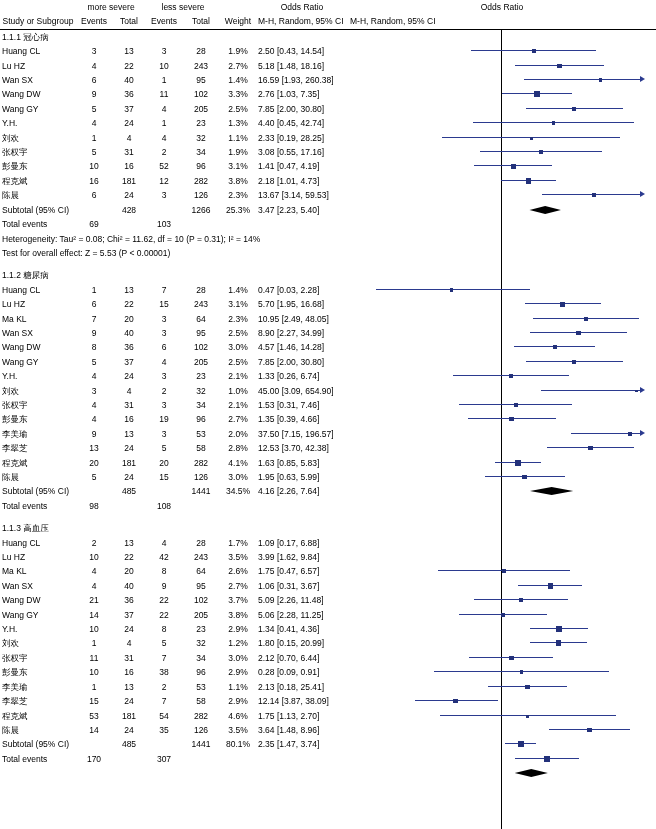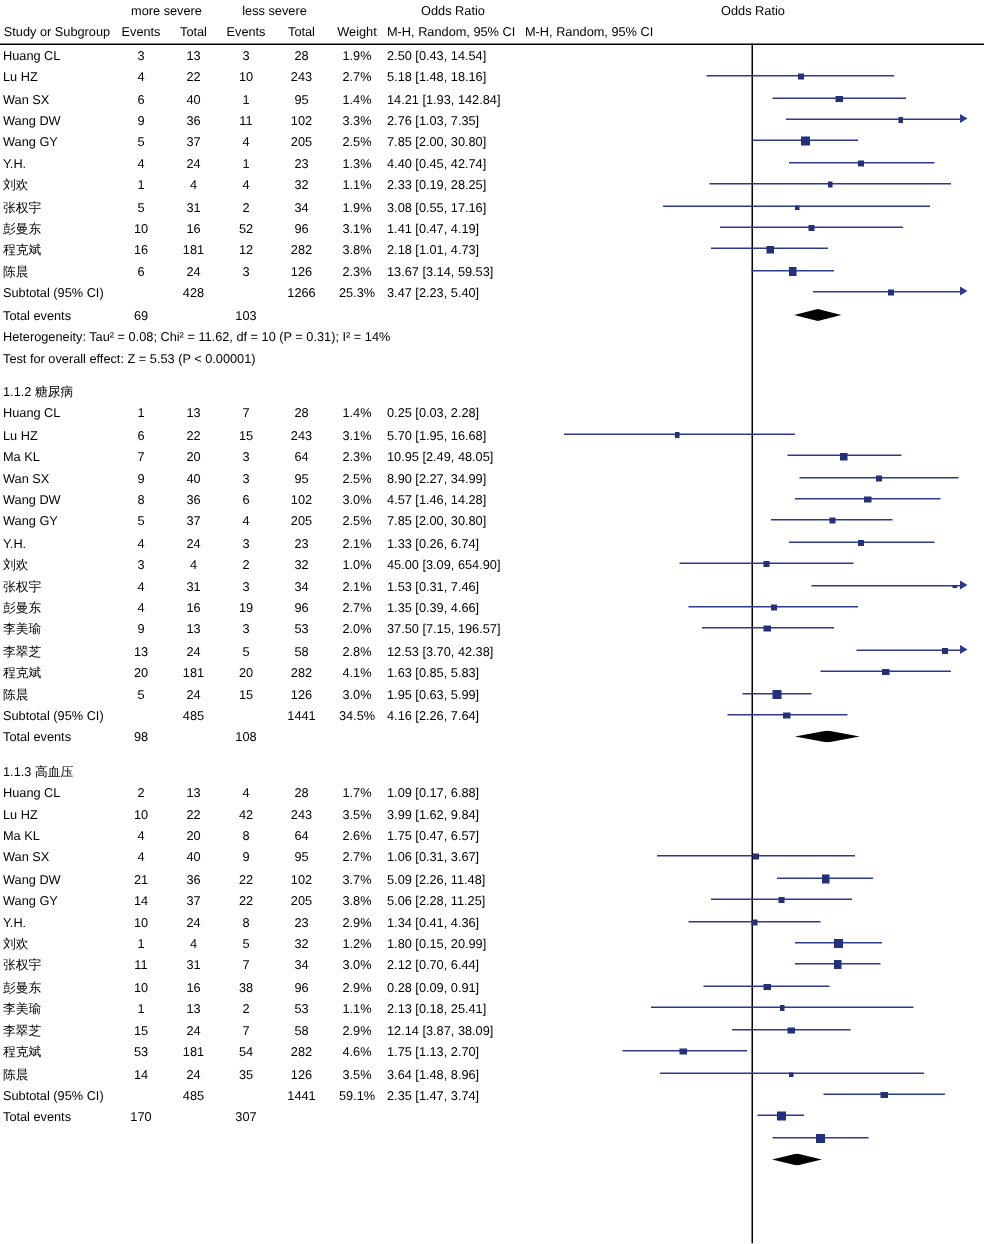--- a/index.html
+++ b/index.html
@@ -130,20 +130,24 @@
             <td class="hdr-study">Study or Subgroup</td>
             <td class="num">Events</td>
             <td class="num">Total</td>
             <td class="num">Events</td>
             <td class="num">Total</td>
             <td class="num">Weight</td>
             <td class="hdr-sub">M-H, Random, 95% CI</td>
             <td class="hdr-sub">M-H, Random, 95% CI</td>
           </tr>
           <tr>
+            <td class="study bold" colspan="7">1.1.1 冠心病</td>
+            <td class="plotcell"></td>
+          </tr>
+          <tr>
             <td class="study">Huang CL</td>
             <td class="num">3</td>
             <td class="num">13</td>
             <td class="num">3</td>
             <td class="num">28</td>
             <td class="num">1.9%</td>
             <td class="orval">2.50 [0.43, 14.54]</td>
             <td class="plotcell"></td>
           </tr>
           <tr>
@@ -156,21 +160,21 @@
             <td class="orval">5.18 [1.48, 18.16]</td>
             <td class="plotcell"></td>
           </tr>
           <tr>
             <td class="study">Wan SX</td>
             <td class="num">6</td>
             <td class="num">40</td>
             <td class="num">1</td>
             <td class="num">95</td>
             <td class="num">1.4%</td>
-            <td class="orval">14.21 [1.93, 142.84]</td>
+            <td class="orval">16.59 [1.93, 260.38]</td>
             <td class="plotcell"></td>
           </tr>
           <tr>
             <td class="study">Wang DW</td>
             <td class="num">9</td>
             <td class="num">36</td>
             <td class="num">11</td>
             <td class="num">102</td>
             <td class="num">3.3%</td>
             <td class="orval">2.76 [1.03, 7.35]</td>
@@ -281,21 +285,21 @@
             <td class="study bold" colspan="7">1.1.2 糖尿病</td>
             <td class="plotcell"></td>
           </tr>
           <tr>
             <td class="study">Huang CL</td>
             <td class="num">1</td>
             <td class="num">13</td>
             <td class="num">7</td>
             <td class="num">28</td>
             <td class="num">1.4%</td>
-            <td class="orval">0.25 [0.03, 2.28]</td>
+            <td class="orval">0.47 [0.03, 2.28]</td>
             <td class="plotcell"></td>
           </tr>
           <tr>
             <td class="study">Lu HZ</td>
             <td class="num">6</td>
             <td class="num">22</td>
             <td class="num">15</td>
             <td class="num">243</td>
             <td class="num">3.1%</td>
             <td class="orval">5.70 [1.95, 16.68]</td>
@@ -587,21 +591,21 @@
             <td class="num">3.5%</td>
             <td class="orval">3.64 [1.48, 8.96]</td>
             <td class="plotcell"></td>
           </tr>
           <tr class="subtotal">
             <td class="study bold">Subtotal (95% CI)</td>
             <td class="num"></td>
             <td class="num bold">485</td>
             <td class="num"></td>
             <td class="num bold">1441</td>
-            <td class="num bold">59.1%</td>
+            <td class="num bold">80.1%</td>
             <td class="orval bold">2.35 [1.47, 3.74]</td>
             <td class="plotcell"></td>
           </tr>
           <tr>
             <td class="study">Total events</td>
             <td class="num">170</td>
             <td class="num"></td>
             <td class="num">307</td>
             <td class="num"></td>
             <td class="num"></td>

